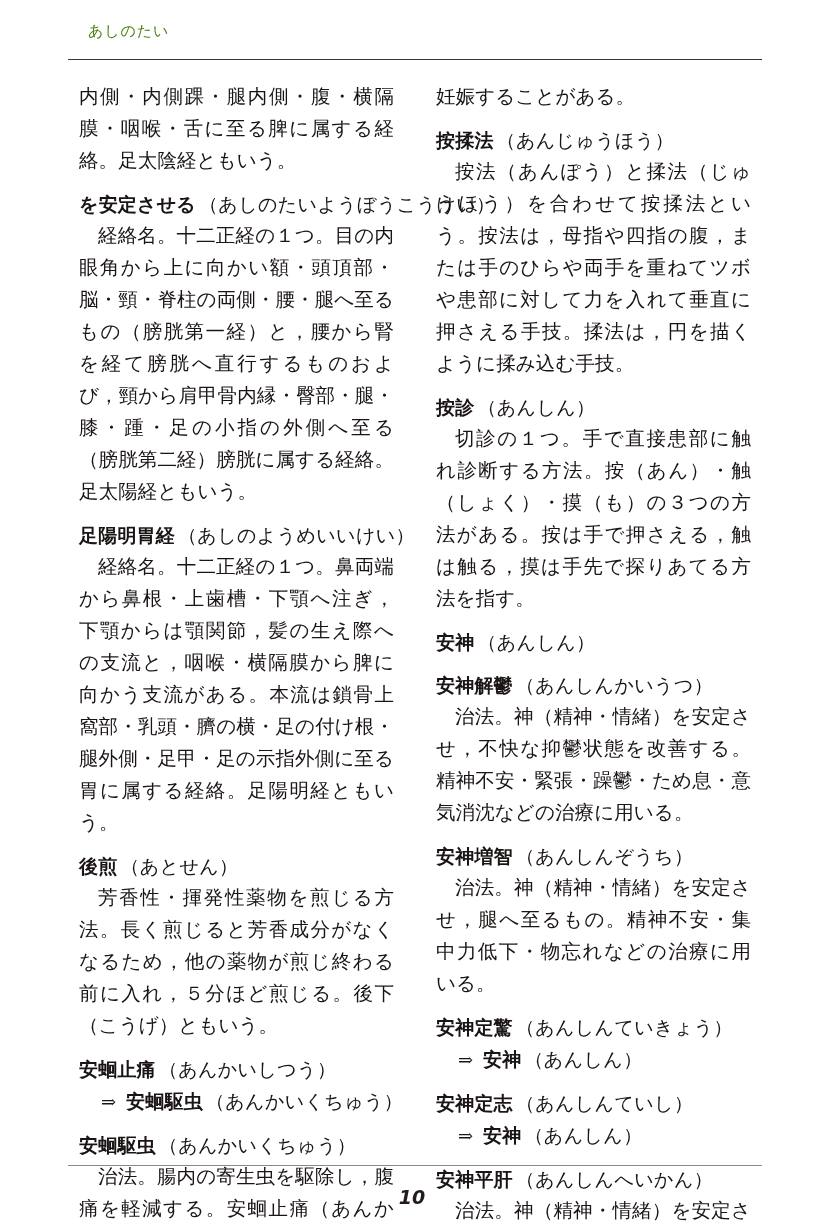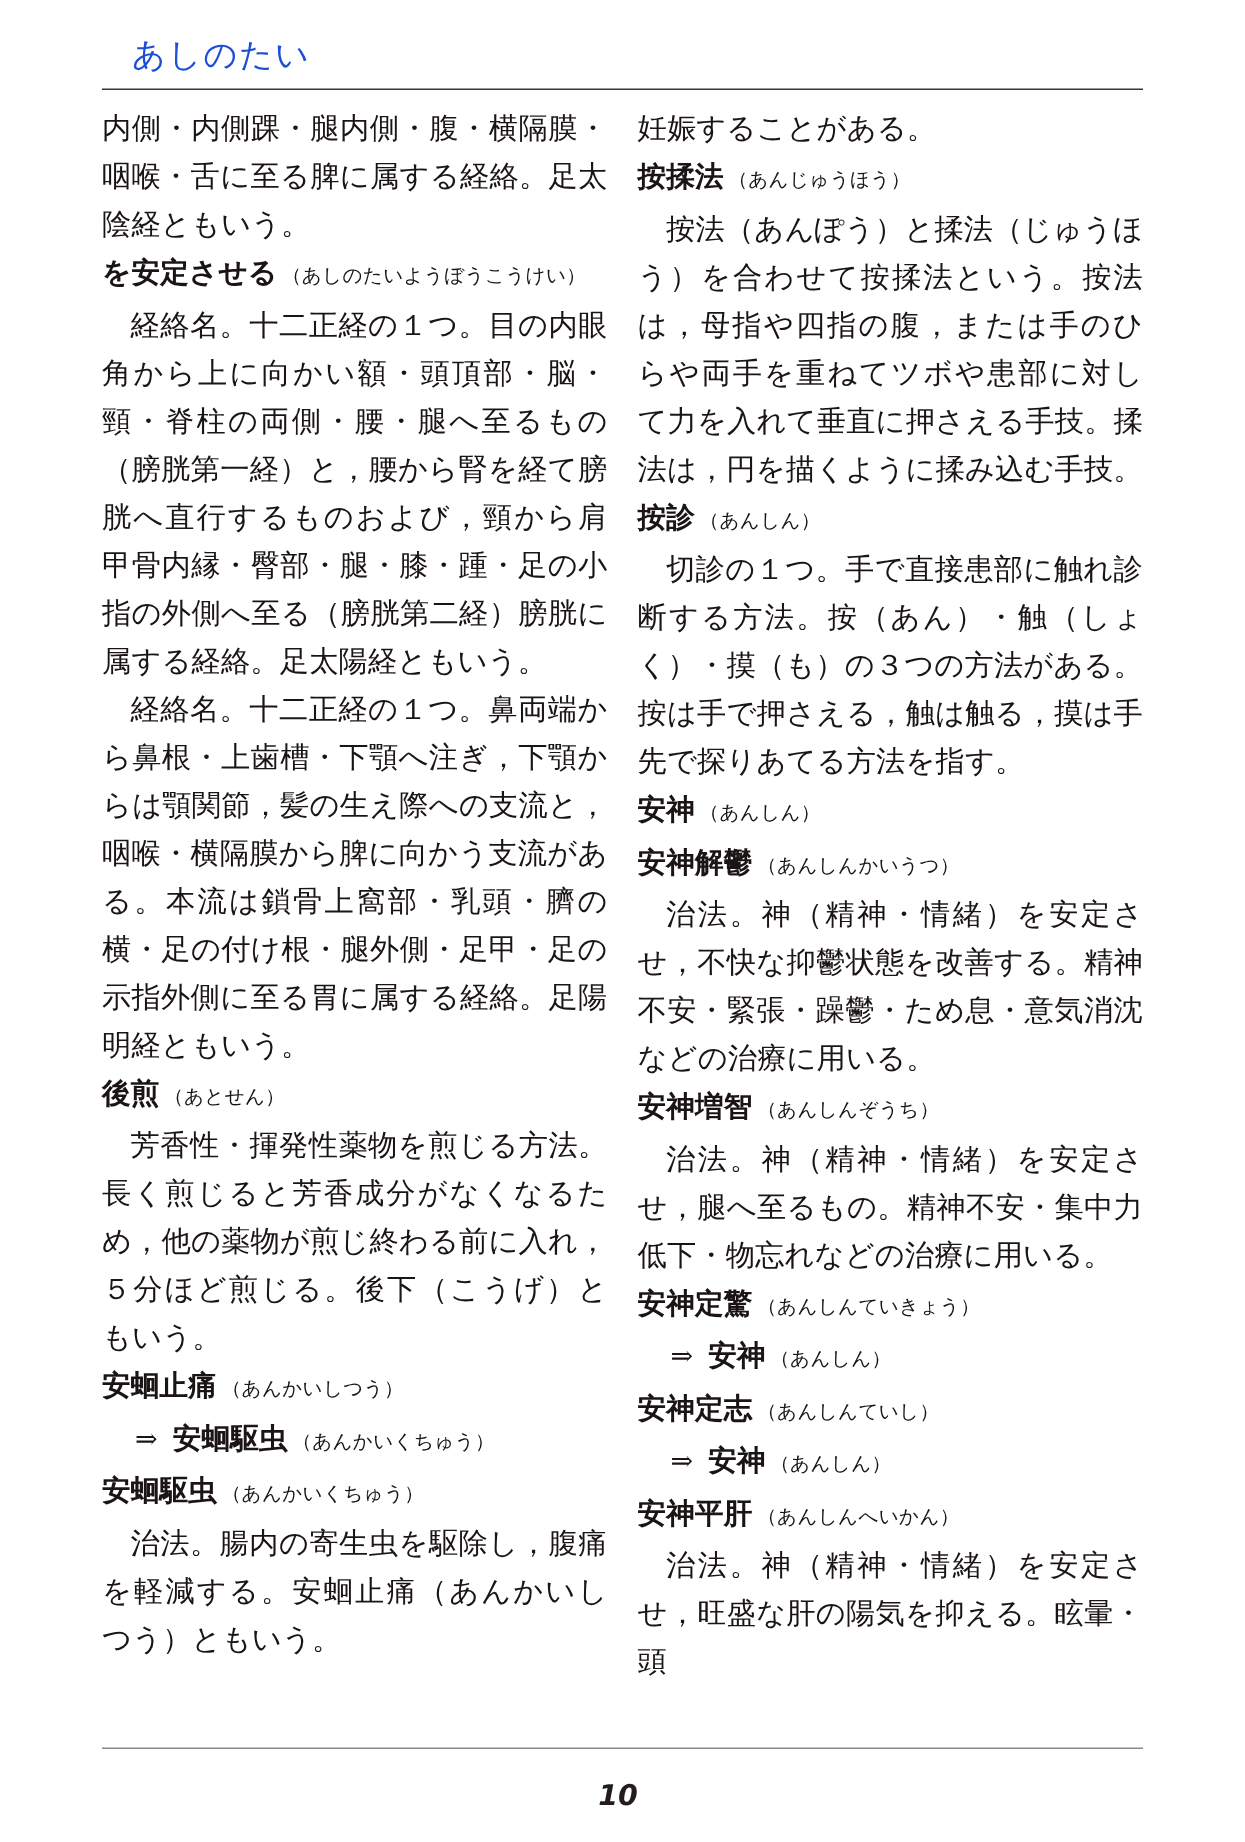--- a/index.html
+++ b/index.html
@@ -14,23 +14,23 @@
     font-family: "DejaVu Serif", "Liberation Serif", serif;
     color: #1a1414;
     overflow: hidden;
   }
 
   
   .running-head {
     position: absolute;
     left: 88px;
     top: 22px;
-    font-size: 22px;
+    font-size: 15px;
     letter-spacing: 0.06em;
-    color: #1d4ed8;
+    color: #4d7c0f;
   }
   .rule-top {
     position: absolute;
     left: 68px;
     top: 59px;
     width: 694px;
     height: 1px;
     background: #3a3434;
   }
   .rule-bottom {
@@ -65,36 +65,36 @@
     height: 1090px;
     display: flex;
     gap: 20px;
   }
   .column {
     width: 337px;
     position: relative;
   }
 
   
-  .entry { margin: 0; }
+  .entry { margin: 11px; }
 
   .headword-line {
     font-size: 19px;
     line-height: 32px;
     white-space: nowrap;
     text-indent: 0;
   }
   .headword {
     font-weight: 700;
     font-family: "DejaVu Sans", "Liberation Sans", sans-serif;
     font-size: 19px;
     letter-spacing: 0.01em;
   }
   .reading {
-    font-size: 13px;
+    font-size: 19px;
     font-family: "DejaVu Serif", "Liberation Serif", serif;
     letter-spacing: 0.02em;
     margin-left: 3px;
   }
 
   .definition {
     font-size: 19.5px;
     line-height: 32px;
     text-align: justify;
     text-justify: inter-character;
@@ -135,20 +135,23 @@
     </div>
 
     <div class="entry">
       <div class="headword-line">
         <span class="headword">を安定させる</span><span class="reading">（あしのたいようぼうこうけい）</span>
       </div>
       <div class="definition">経絡名。十二正経の１つ。目の内眼角から上に向かい額・頭頂部・脳・頸・脊柱の両側・腰・腿へ至るもの（膀胱第一経）と，腰から腎を経て膀胱へ直行するものおよび，頸から肩甲骨内縁・臀部・腿・膝・踵・足の小指の外側へ至る（膀胱第二経）膀胱に属する経絡。足太陽経ともいう。</div>
     </div>
 
     <div class="entry">
+      <div class="headword-line">
+        <span class="headword">足陽明胃経</span><span class="reading">（あしのようめいいけい）</span>
+      </div>
       <div class="definition">経絡名。十二正経の１つ。鼻両端から鼻根・上歯槽・下顎へ注ぎ，下顎からは顎関節，髪の生え際への支流と，咽喉・横隔膜から脾に向かう支流がある。本流は鎖骨上窩部・乳頭・臍の横・足の付け根・腿外側・足甲・足の示指外側に至る胃に属する経絡。足陽明経ともいう。</div>
     </div>
 
     <div class="entry">
       <div class="headword-line">
         <span class="headword">後煎</span><span class="reading">（あとせん）</span>
       </div>
       <div class="definition">芳香性・揮発性薬物を煎じる方法。長く煎じると芳香成分がなくなるため，他の薬物が煎じ終わる前に入れ，５分ほど煎じる。後下（こうげ）ともいう。</div>
     </div>
 

